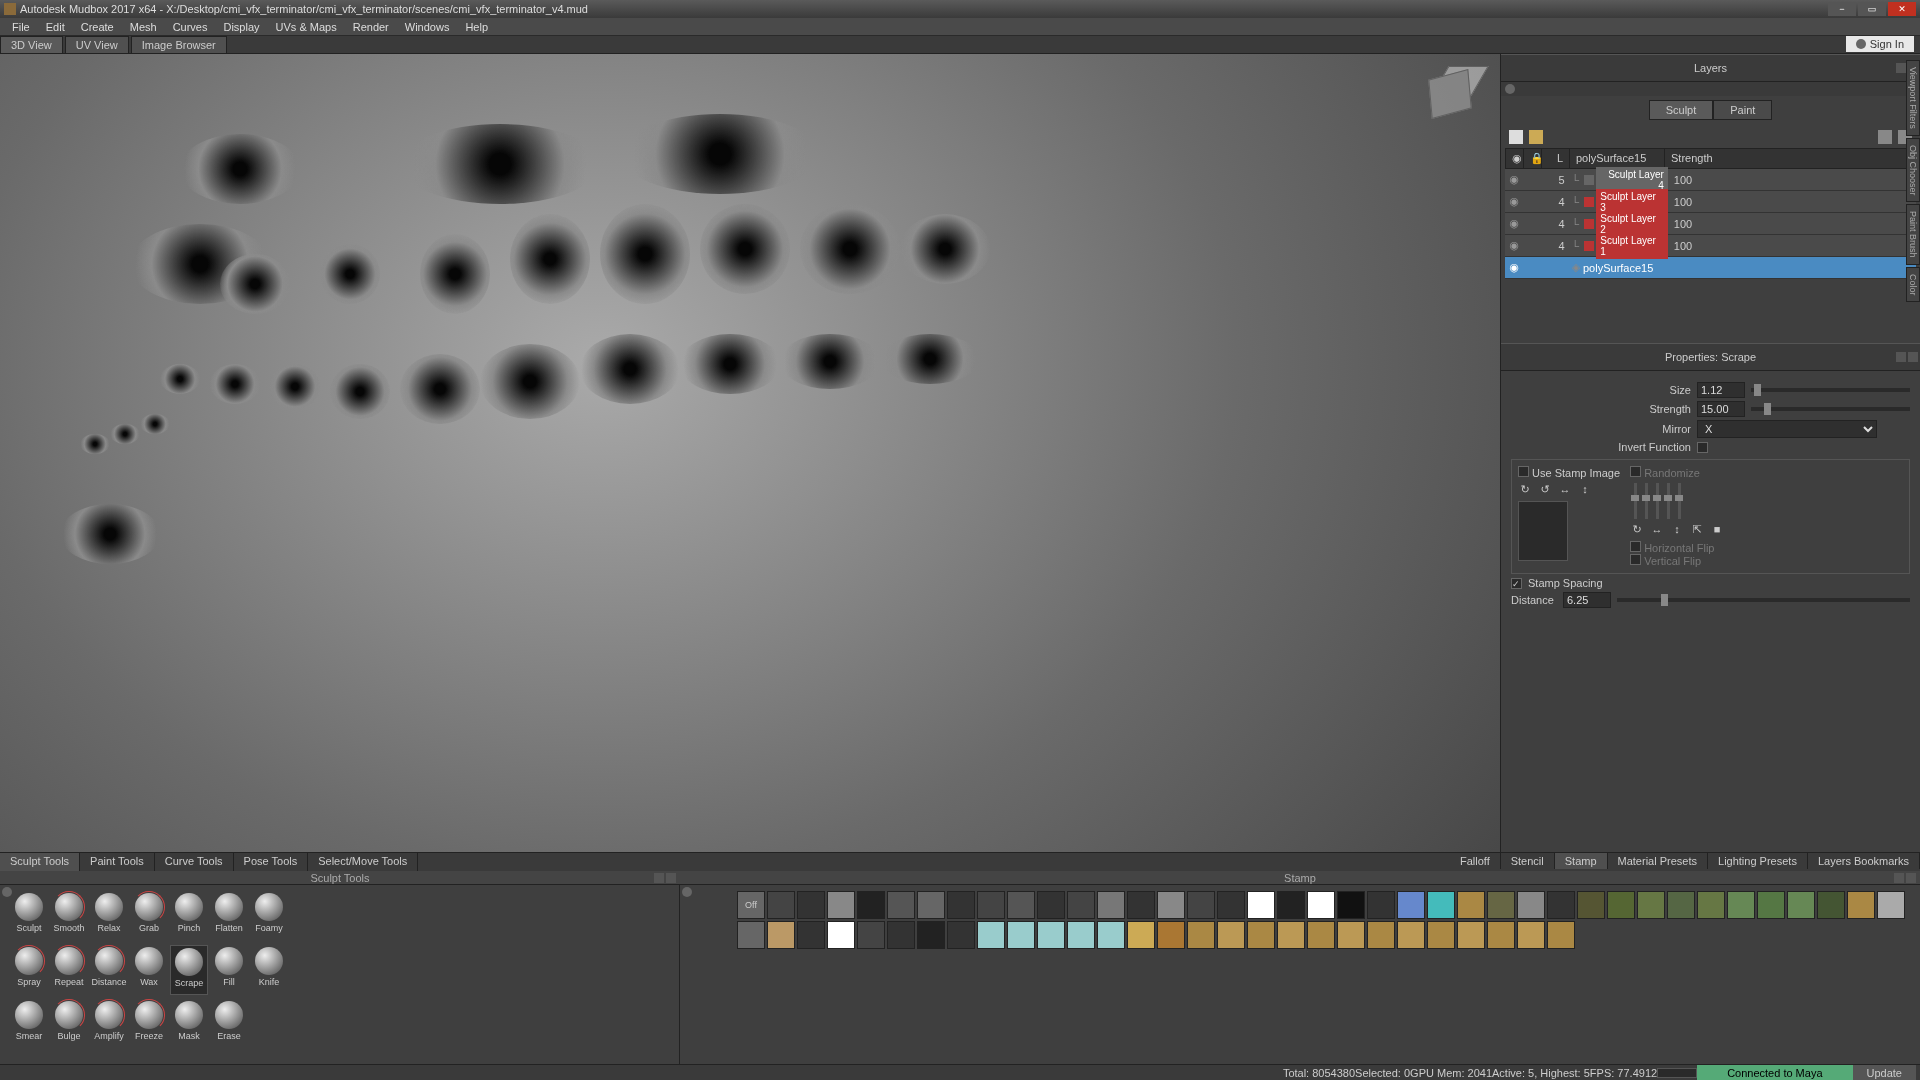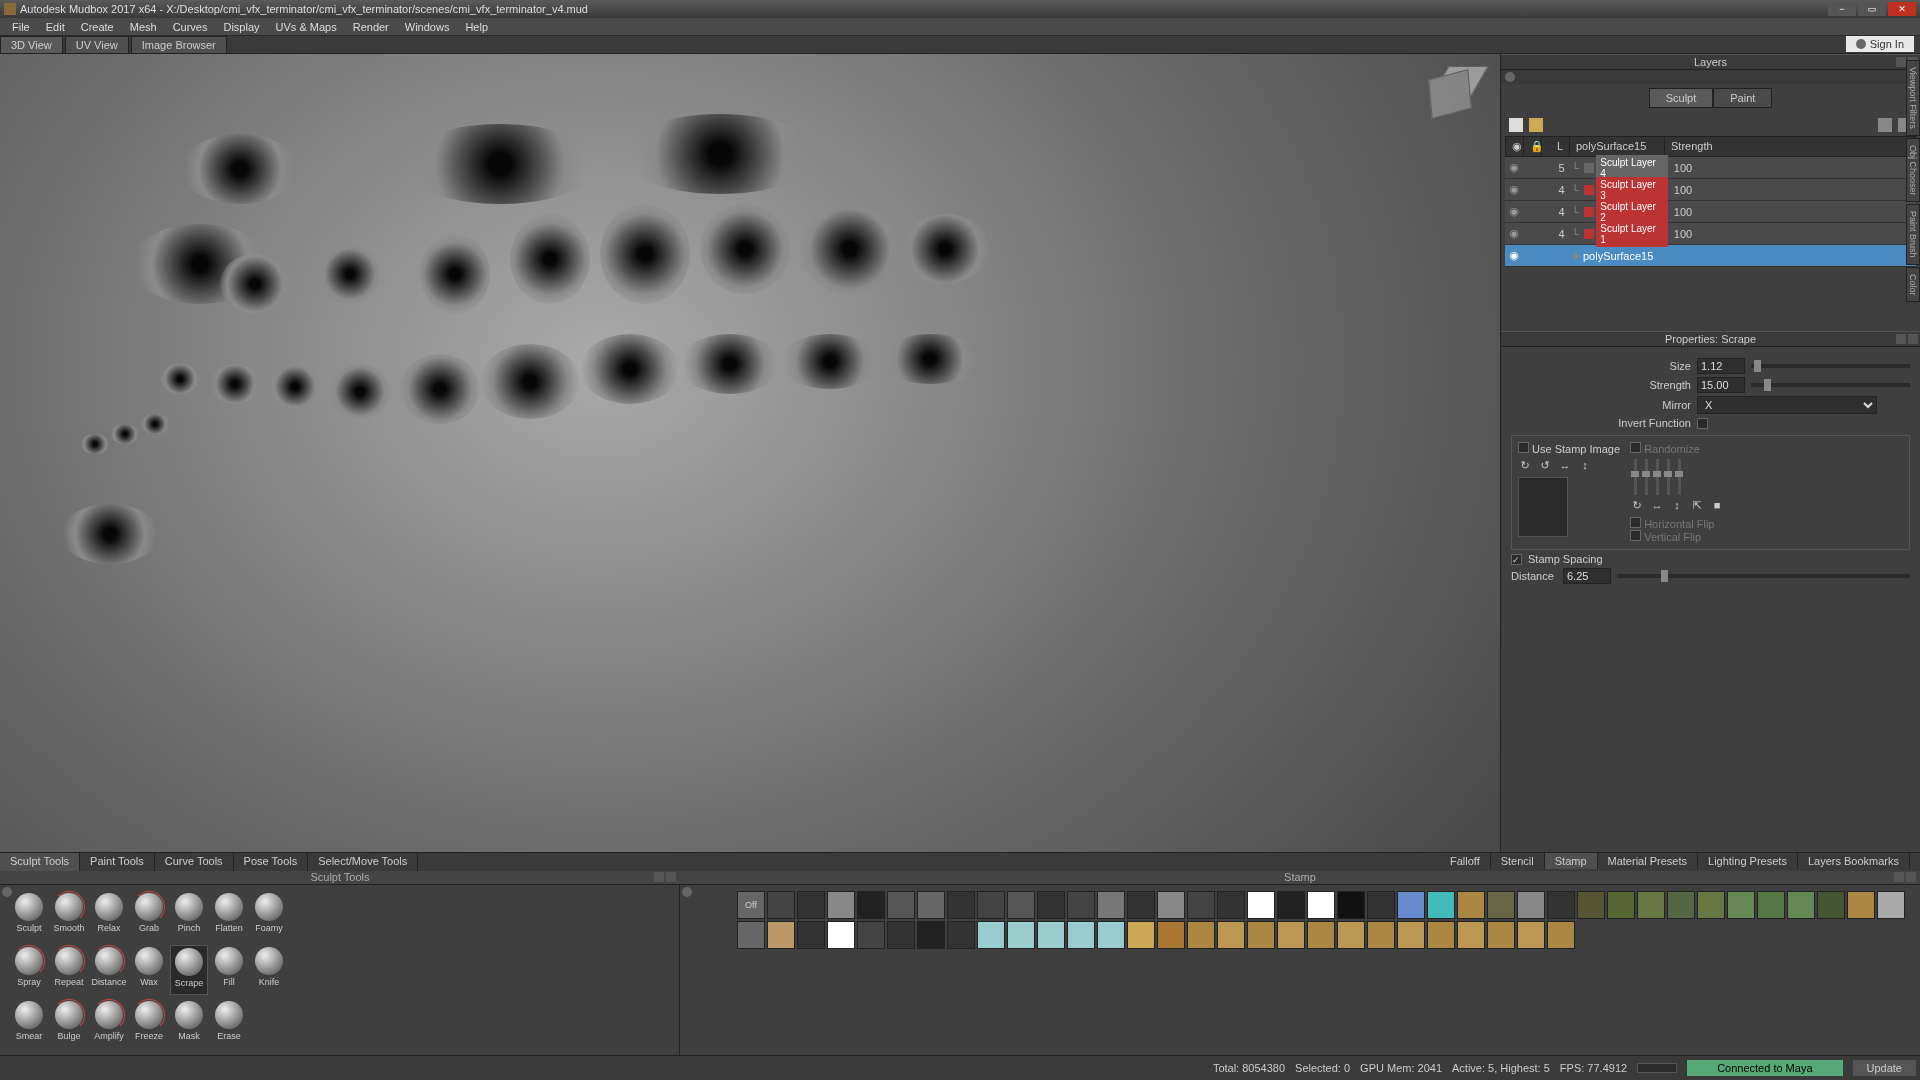--- a/index.html
+++ b/index.html
@@ -18,21 +18,21 @@
 .vtab.active { background:#5a5a5a; }
 .signin { position:absolute; right:6px; top:0; background:#e8e8e8; color:#333; padding:2px 10px; display:flex; align-items:center; gap:4px; }
 .signin .person { width:10px; height:10px; border-radius:50%; background:#666; }
 .main { position:absolute; top:54px; left:0; right:0; bottom:0; display:flex; }
 .viewport { flex:1; background: radial-gradient(ellipse at 40% 30%, #aaa 0%, #6a6a6a 50%, #3a3a3a 100%); position:relative; overflow:hidden; }
 .viewport .navicube { position:absolute; top:10px; right:20px; width:60px; height:60px; opacity:0.7; }
 .navicube .face { position:absolute; width:40px; height:40px; background:#999; border:1px solid #666; transform:skewY(-15deg) skewX(5deg); left:10px; top:10px; }
 .navicube .face2 { position:absolute; width:40px; height:30px; background:#bbb; border:1px solid #666; transform:skewX(-30deg); left:20px; top:2px; }
 .sculpt-shape { position:absolute; background: radial-gradient(circle,#222 10%,#888 60%, transparent 80%); border-radius:50%; filter:contrast(1.3); }
 .rightcol { width:420px; display:flex; flex-direction:column; background:#3f3f3f; border-left:1px solid #222; }
-.panel-hdr { height:16px; background:#3a3a3a; display:flex; align-items:center; justify-content:center; color:#ccc; border-top:1px solid #555; border-bottom:1px solid #222; position:relative; font-size:10px; }
+.panel-hdr { height:28px; background:#3a3a3a; display:flex; align-items:center; justify-content:center; color:#ccc; border-top:1px solid #555; border-bottom:1px solid #222; position:relative; font-size:10px; }
 .panel-hdr .pinbtns { position:absolute; right:2px; display:flex; gap:2px; }
 .pinbtns span { width:10px; height:10px; background:#555; }
 .layers-body { padding:4px; }
 .layers-tabs { display:flex; justify-content:center; gap:0; margin-bottom:6px; }
 .layers-tabs .lt { padding:3px 16px; background:#4a4a4a; border:1px solid #222; color:#ccc; }
 .layers-tabs .lt.active { background:#5a5a5a; }
 .layer-toolbar { display:flex; gap:6px; padding:4px; align-items:center; }
 .layer-toolbar .tico { width:14px; height:14px; background:#888; }
 .layer-hdr { display:flex; background:#333; border:1px solid #222; }
 .layer-hdr .c { padding:3px 6px; border-right:1px solid #222; color:#ccc; }
@@ -40,21 +40,21 @@
 .lc-lock { width:18px; }
 .lc-lvl { width:28px; text-align:right; }
 .lc-name { flex:1; }
 .lc-str { width:250px; }
 .layer-row { display:flex; align-items:center; background:#4a4a4a; border-bottom:1px solid #333; height:22px; }
 .layer-row .dot { width:18px; text-align:center; color:#999; }
 .layer-row .lvl { width:28px; text-align:right; padding-right:4px; color:#ccc; }
 .layer-row .tree { width:14px; color:#888; text-align:center; }
 .layer-row .swatch { width:10px; height:10px; margin:0 2px; }
 .layer-row .nm { padding:2px 4px; background:#b33; color:#fff; font-size:10px; }
-.layer-row .nm.gray { background:#666; }
+.layer-row .nm.gray { background:#666;text-align:right; }
 .layer-row .strength { width:250px; padding-left:6px; color:#ccc; }
 .layer-row.sel { background:#4a8bc2; color:#fff; }
 .layer-row.sel .dot, .layer-row.sel .nm, .layer-row.sel .lvl { color:#fff; }
 .props-body { padding:8px 10px; }
 .prop-row { display:flex; align-items:center; margin:3px 0; gap:6px; }
 .prop-row .lbl { flex:0 0 180px; text-align:right; color:#ccc; }
 .prop-row .val { width:48px; background:#2f2f2f; border:1px solid #222; color:#ddd; padding:1px 3px; }
 .prop-row .slider { flex:1; height:4px; background:#2a2a2a; position:relative; }
 .prop-row .slider .thumb { position:absolute; width:7px; height:12px; background:#888; top:-4px; }
 .prop-row select.val { width:180px; }
@@ -65,38 +65,38 @@
 .stamp-ctrls { flex:1; }
 .mini-icons { display:flex; gap:6px; margin:4px 0; }
 .mini-icons span { width:14px; height:14px; color:#ccc; text-align:center; }
 .sliders-mini { display:flex; gap:8px; height:40px; align-items:flex-end; padding:0 4px; }
 .sliders-mini .ms { width:3px; height:36px; background:#555; position:relative; }
 .sliders-mini .ms .mt { width:8px; height:6px; background:#888; position:absolute; left:-3px; top:12px; }
 .toolbar-bottom { position:absolute; bottom:0; left:0; right:0; height:228px; background:#3f3f3f; border-top:1px solid #222; display:flex; flex-direction:column; }
 .tool-tabs { height:18px; background:#3a3a3a; display:flex; position:relative; }
 .tool-tabs .tt { padding:2px 10px; color:#ccc; border-right:1px solid #222; }
 .tool-tabs .tt.active { background:#4f4f4f; }
-.tool-tabs-right { position:absolute; right:10px; display:flex;justify-content:space-between; }
+.tool-tabs-right { position:absolute; right:0; display:flex;justify-content:space-between; }
 .tool-sub { height:14px; background:#444; display:flex; align-items:center; justify-content:center; color:#aaa; font-size:10px; border-bottom:1px solid #222; position:relative; }
 .tool-sub .rt { position:absolute; right:4px; display:flex; gap:2px; }
 .tool-sub .rt span { width:10px; height:10px; background:#555; }
 .tool-body { flex:1; display:flex; }
 .sculpt-tools { width:680px; padding:6px 10px; display:flex; flex-wrap:wrap; gap:2px; align-content:flex-start; border-right:1px solid #222; position:relative; }
 .sculpt-tools .collapse { position:absolute; left:2px; top:2px; width:10px; height:10px; border-radius:50%; background:#666; }
 .tool-item { width:38px; height:50px; display:flex; flex-direction:column; align-items:center; gap:2px; padding:2px; }
 .tool-item.active { background:#2a2a2a; border:1px solid #555; }
 .tool-item .ticon { width:28px; height:28px; border-radius:50%; background:radial-gradient(circle at 35% 30%,#eee,#888 60%,#444); position:relative; }
 .tool-item .ticon .ring { position:absolute; inset:-2px; border:1px solid #c44; border-radius:50%; border-bottom-color:transparent; border-left-color:transparent; }
 .tool-item .tlab { font-size:9px; color:#ccc; text-align:center; }
 .stamps-panel { flex:1; padding:6px; position:relative; }
 .stamps-panel .collapse { position:absolute; left:2px; top:2px; width:10px; height:10px; border-radius:50%; background:#666; }
 .stamp-grid { display:flex; flex-wrap:wrap; gap:2px; margin-left:14px;padding-left:37px; }
 .stamp-grid .st { width:28px; height:28px; background:#555; border:1px solid #222; }
 .stamp-grid .off { background:#666; color:#ccc; display:flex; align-items:center; justify-content:center; font-size:9px; }
-.statusbar { height:26px; background:#3a3a3a; display:flex; align-items:center; color:#ccc; border-top:1px solid #222; padding:0 4px; gap:10px; }
+.statusbar { height:16px; background:#3a3a3a; display:flex; align-items:center; color:#ccc; border-top:1px solid #222; padding:0 4px; }
 .statusbar .sp { flex:1; }
 .statusbar .pbar { width:40px; height:10px; background:#2a2a2a; border:1px solid #555; }
 .statusbar .connect { background:#5a7; color:#000; padding:2px 30px; }
 .statusbar .update { background:#555; padding:2px 14px; }
 .vsidetabs { position:absolute; right:0; top:60px; width:14px; display:flex; flex-direction:column; gap:2px; }
 .vsidetabs .vt { writing-mode:vertical-rl; background:#444; padding:6px 1px; font-size:9px; color:#aaa; border:1px solid #222; }
 </style>
 </head>
 <body>
 

